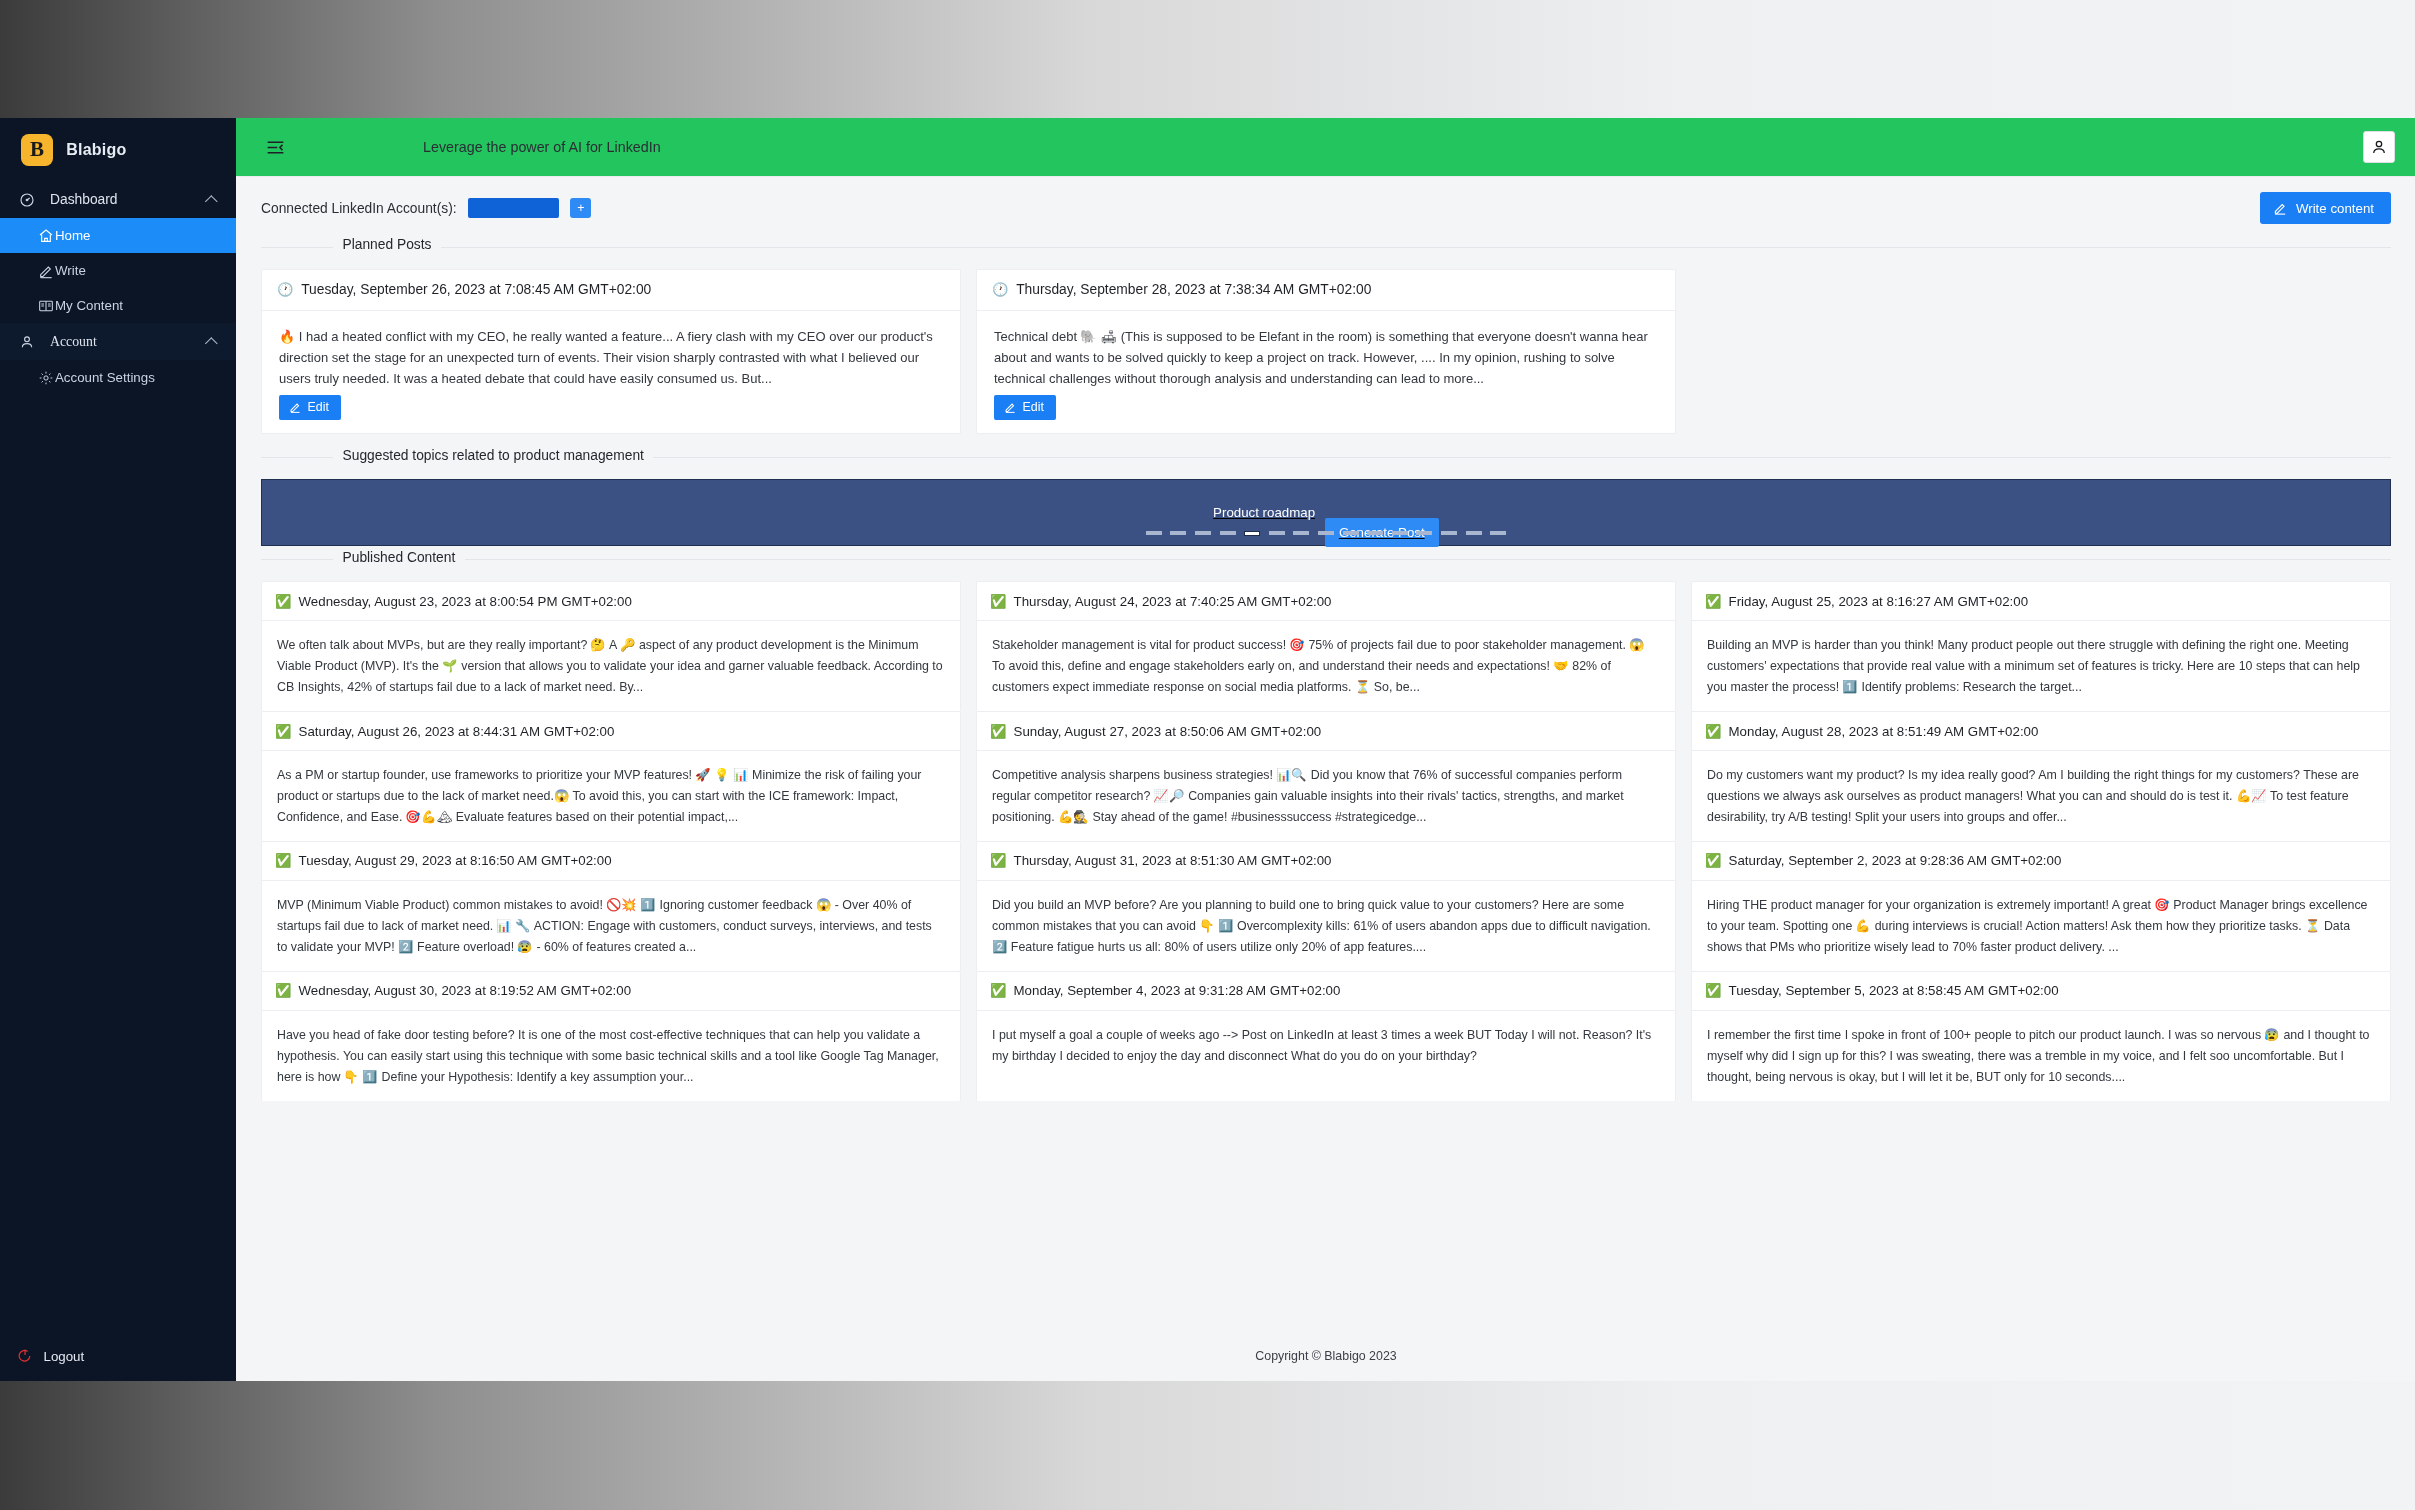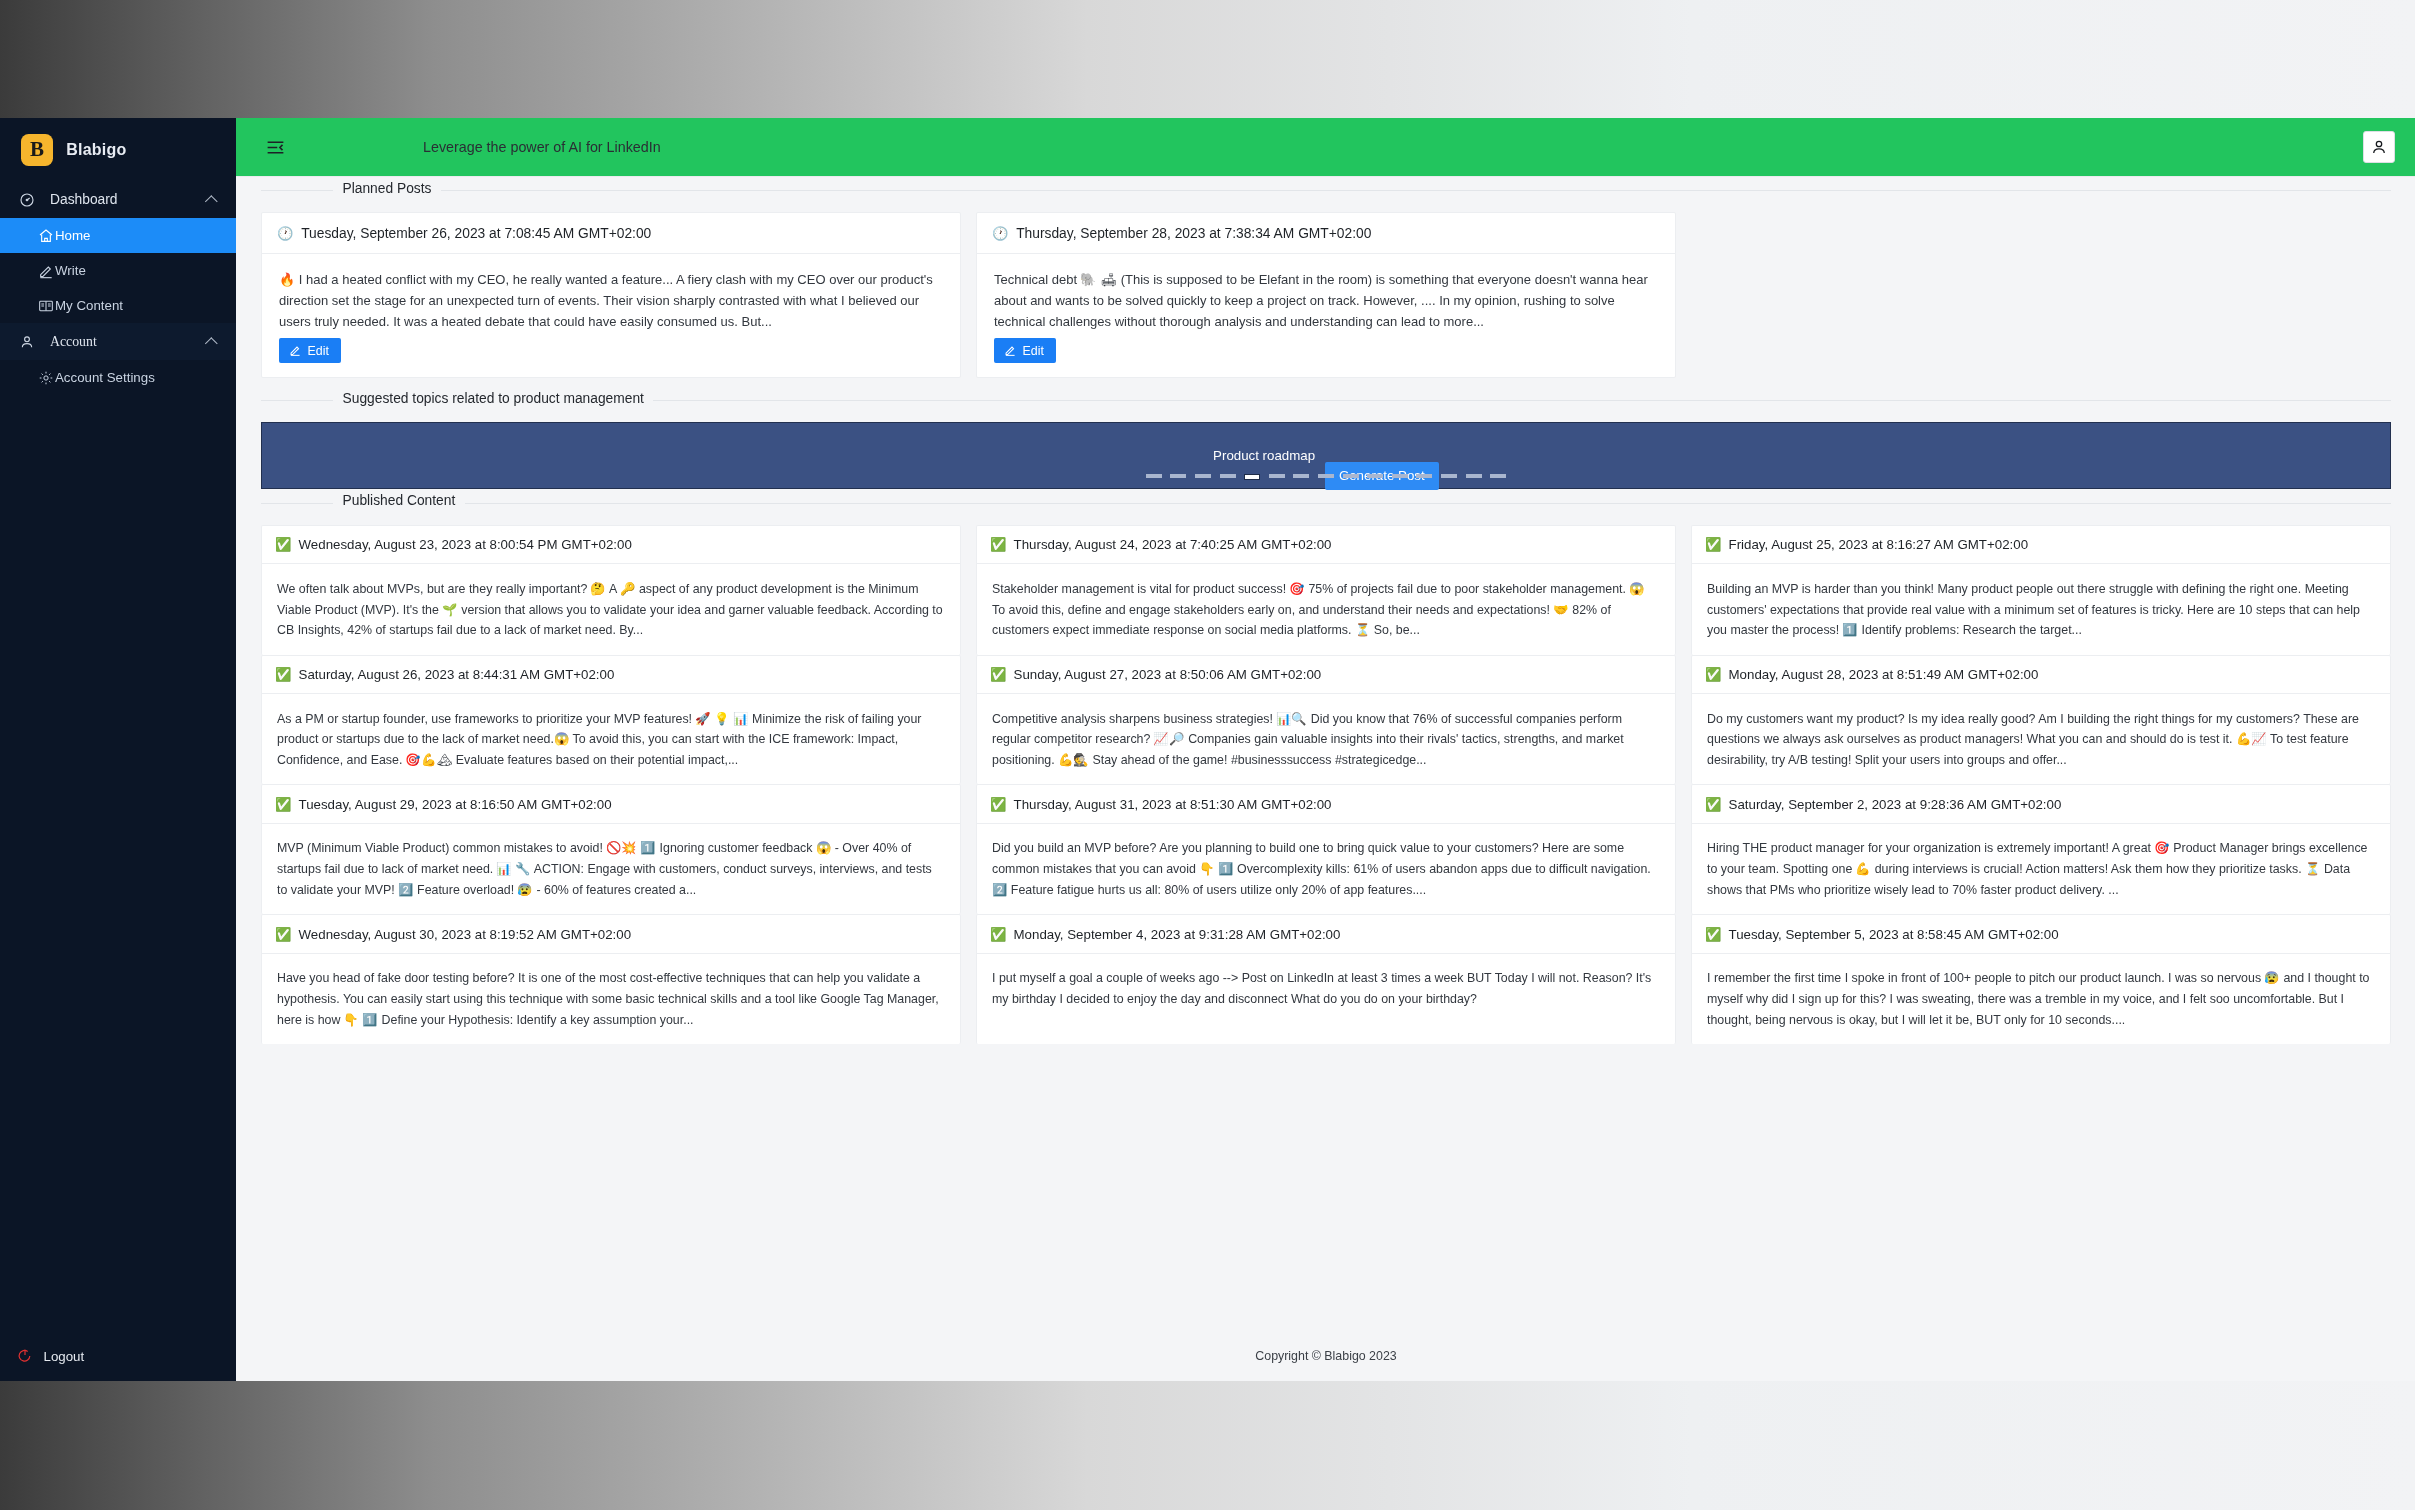--- a/index.html
+++ b/index.html
@@ -267,20 +267,21 @@
     margin-bottom: 3.8px;
     position: relative;
     display: flex;
     align-items: center;
     justify-content: center;
   }
   .carousel-inner {
     display: flex;
     align-items: center;
     gap: 0;
+    text-decoration: underline;
   }
   .carousel-topic {
     color: #ffffff;
     font-size: 13.3px;
     padding-right: 9.5px;
   }
   .gen-post-btn {
     background: #2e8bf5;
     color: #fff;
     font-size: 13.3px;
@@ -454,20 +455,33 @@
         <div id="topbar-title">Leverage the power of AI for LinkedIn</div>
         <div class="topbar-spacer"></div>
         <div class="avatar-btn">
           <svg width="18" height="18" viewBox="0 0 24 24" fill="none" stroke="#15181c" stroke-width="1.7">
               <circle cx="12" cy="8" r="3.6"></circle>
               <path d="M5 20c0-3.6 3.1-5.6 7-5.6s7 2 7 5.6"></path>
             </svg>
         </div>
       </div>
 
+      <div id="connected-row">
+        <span id="connected-label">Connected LinkedIn Account(s):</span>
+        <span class="account-chip"></span>
+        <span class="add-account-btn">+</span>
+        <span class="connected-spacer"></span>
+        <span id="write-content-btn">
+          <svg width="14.3" height="14.3" viewBox="0 0 24 24" fill="none" stroke="#ffffff" stroke-width="1.9">
+              <path d="M4 17.5L15.5 6l3 3L7 20.5H4z"></path>
+              <path d="M3.5 22h17"></path>
+            </svg>
+          <span>Write content</span>
+        </span>
+      </div>
 
       <div id="scrollbody">
 
         <div class="section">
           <div class="section-legend">Planned Posts</div>
 
           <div class="planned-grid">
 
             <div class="planned-card">
               <div class="planned-card-head">

